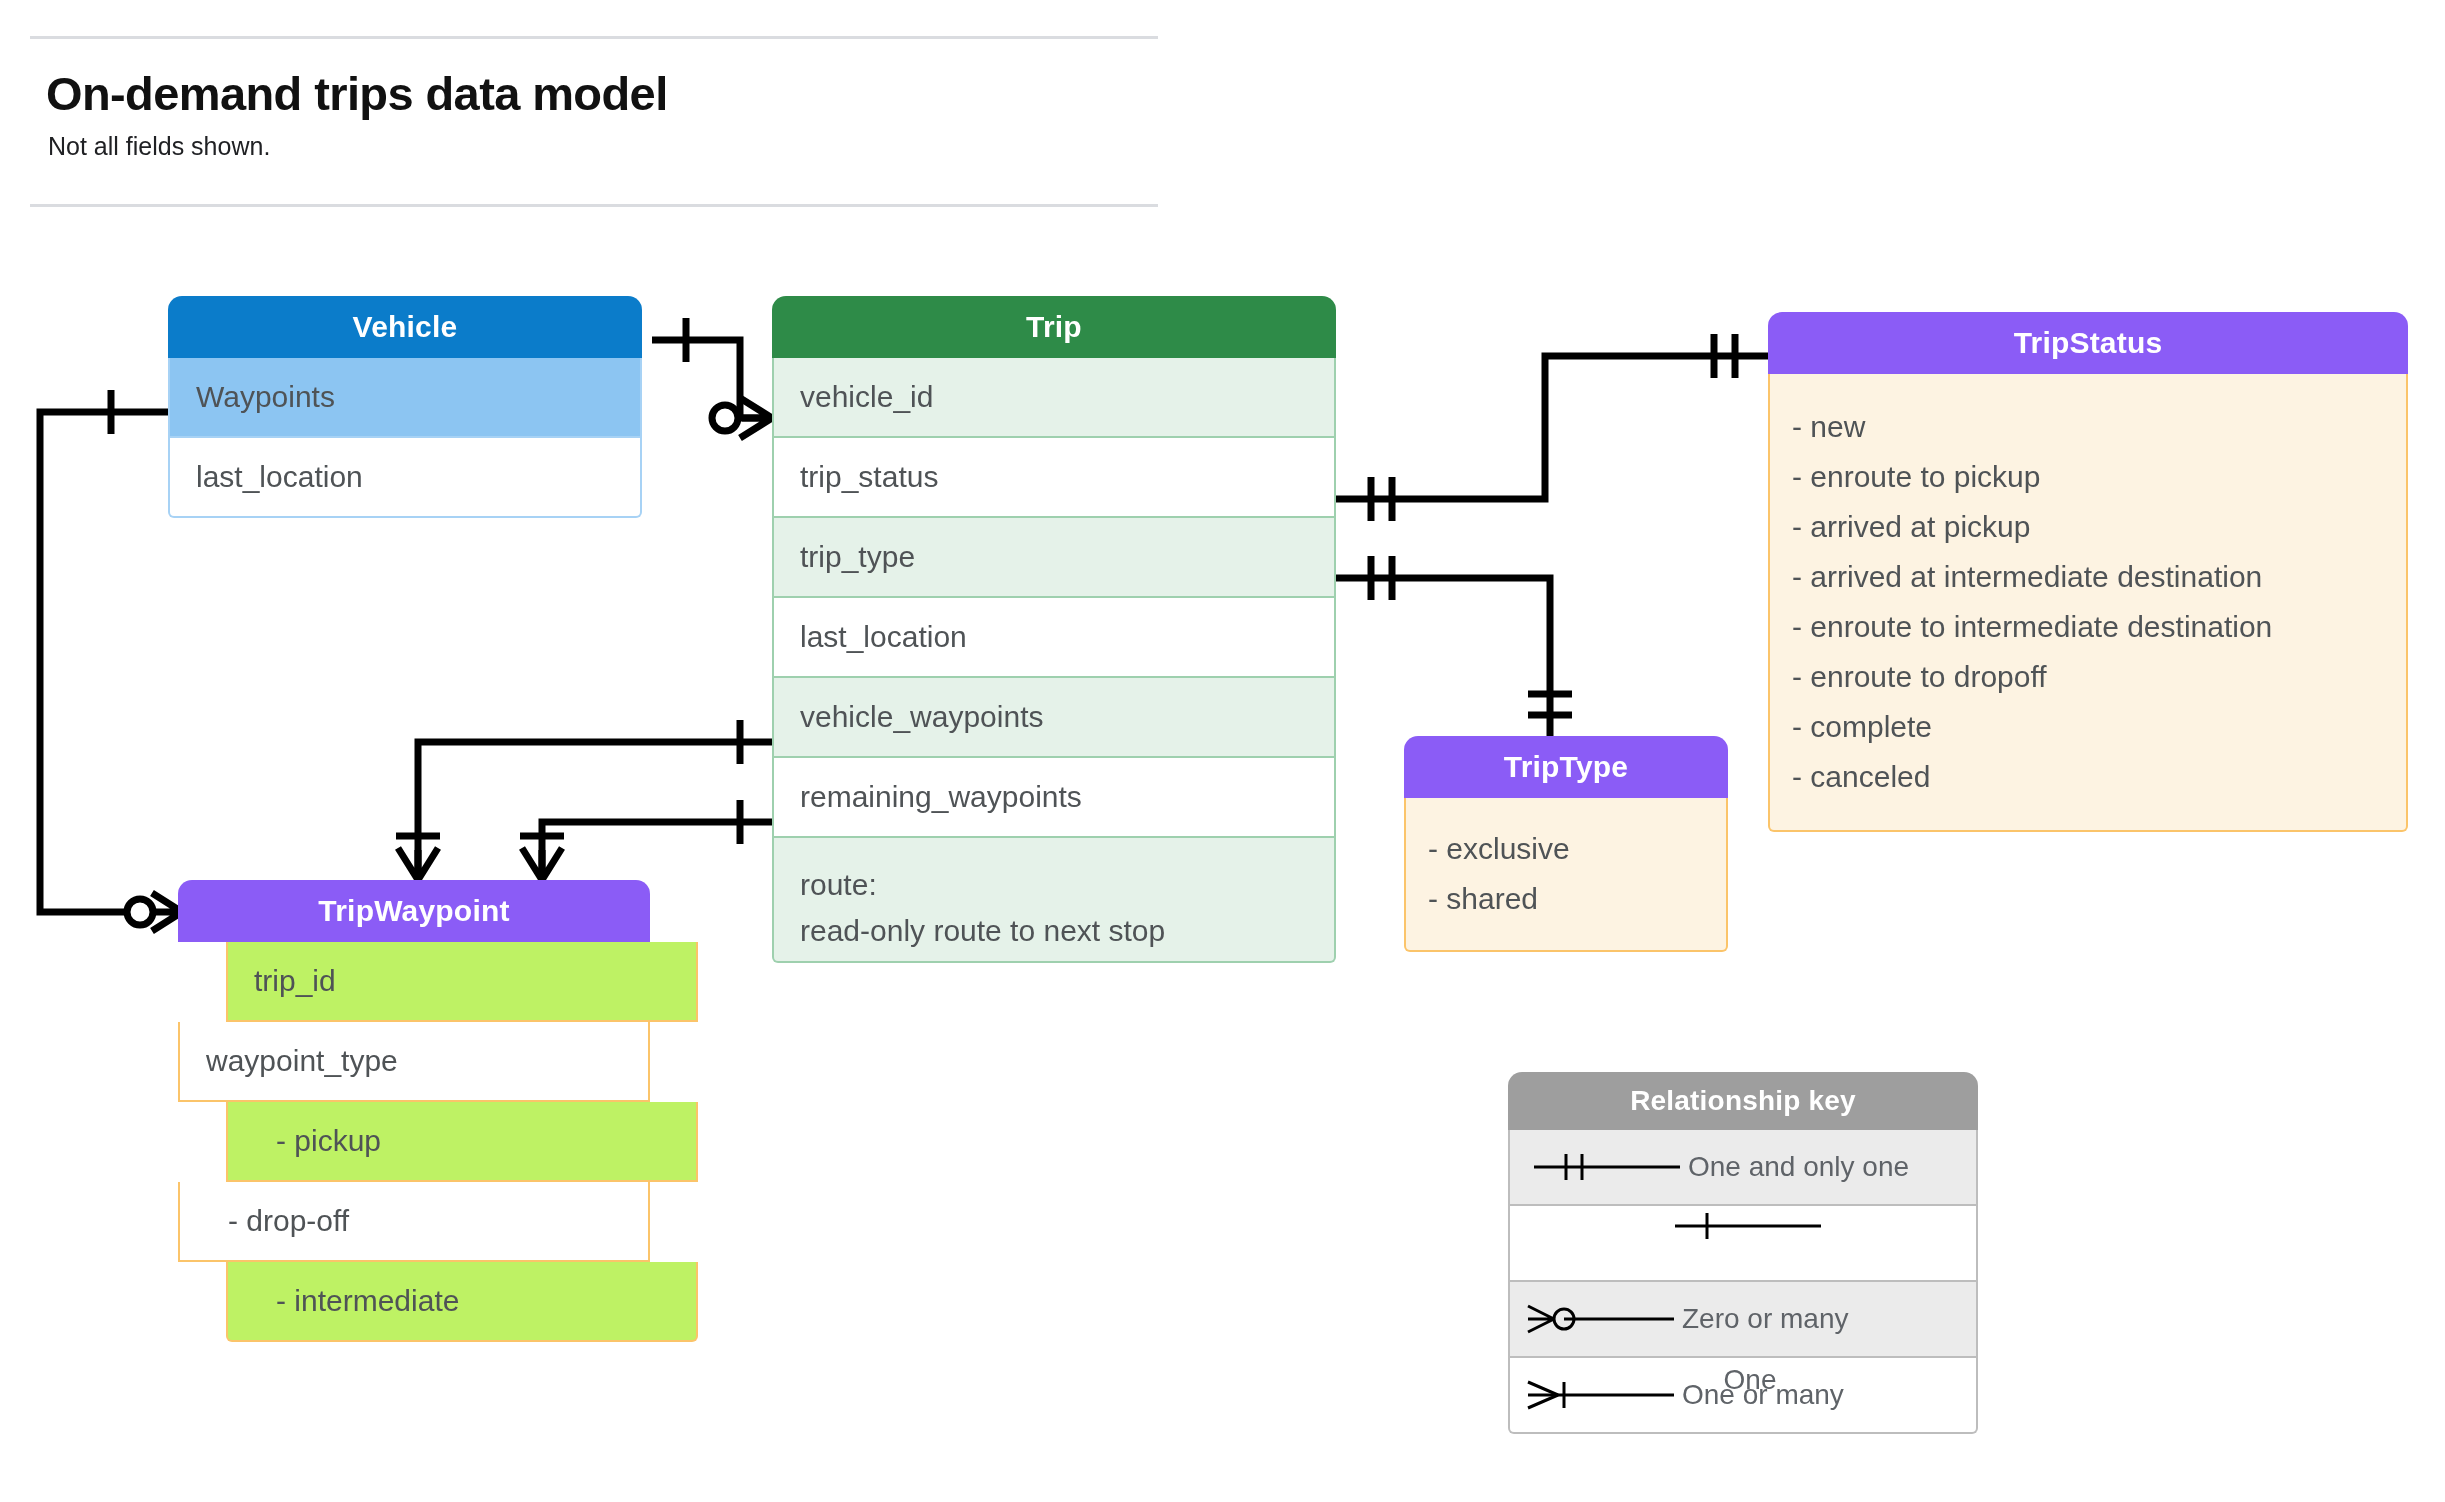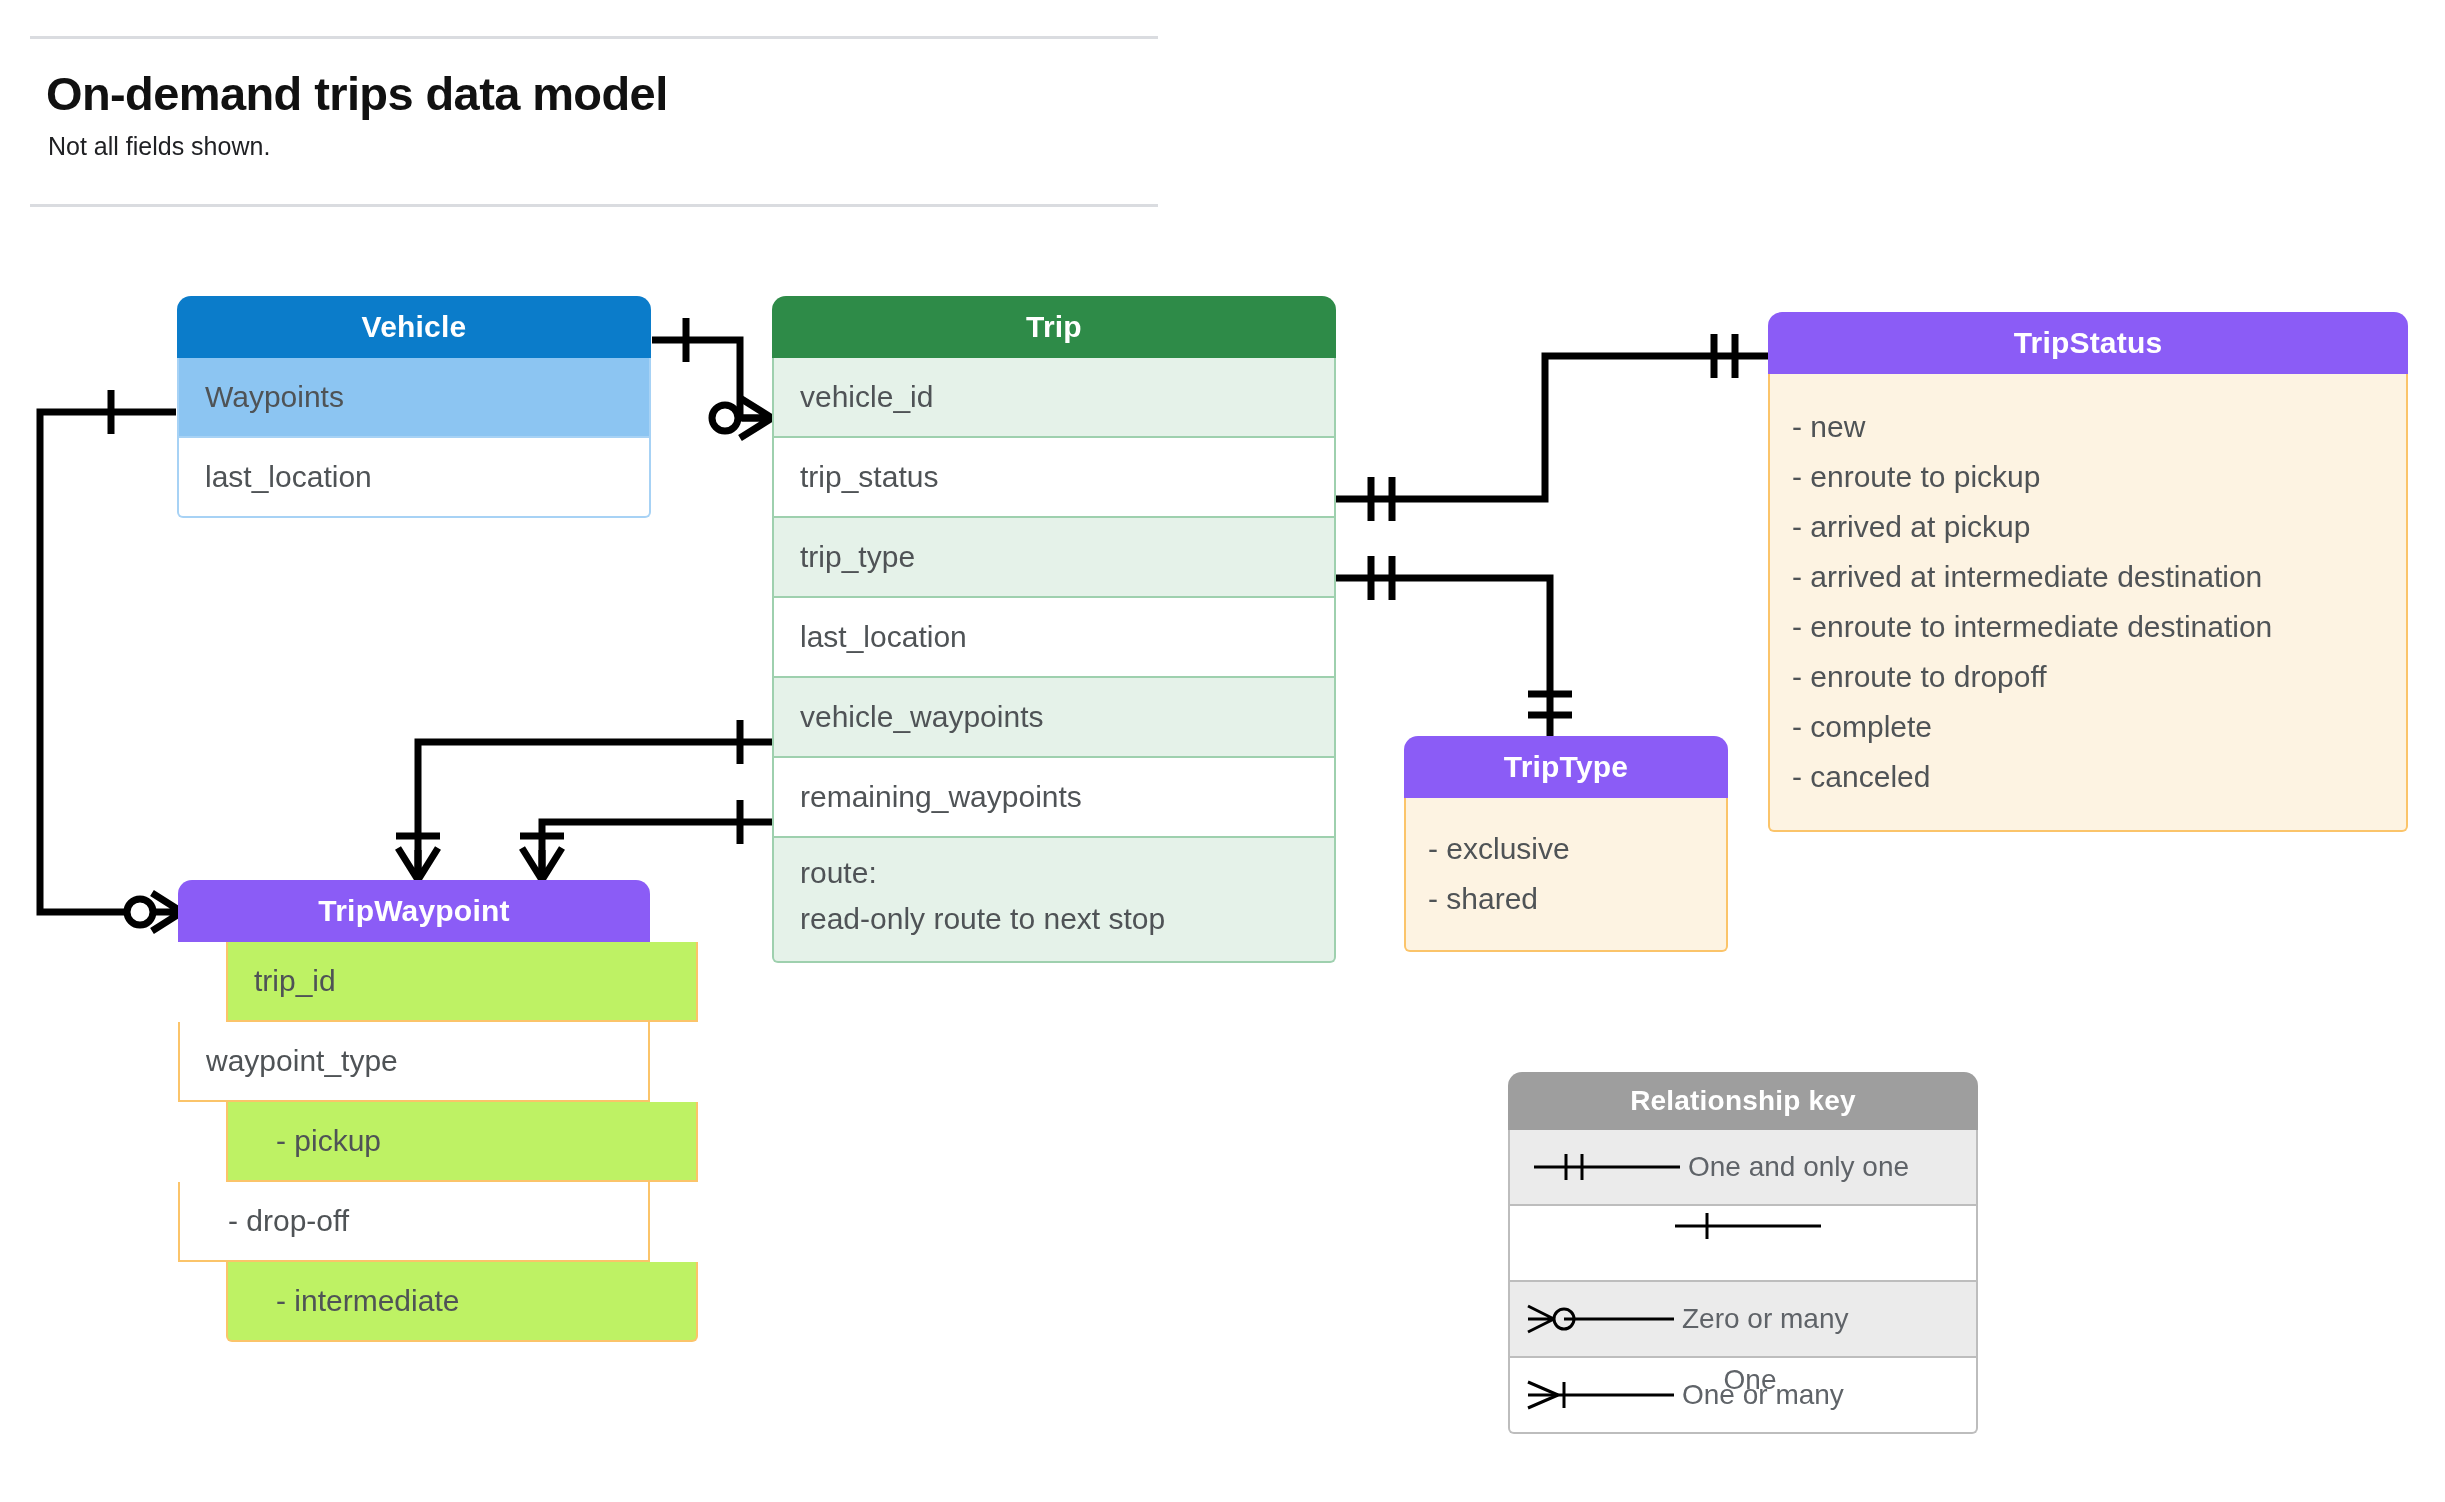--- a/index.html
+++ b/index.html
@@ -113,21 +113,21 @@
     <line x1="740" y1="720" x2="740" y2="764" stroke-width="7"></line>
     <line x1="396" y1="836" x2="440" y2="836" stroke-width="7"></line>
     <path d="M 418 880 L 398 848 M 418 880 L 438 848 M 418 880 L 418 850" stroke-width="7"></path>
 
     <path d="M 772 822 L 542 822 L 542 880" stroke-width="7"></path>
     <line x1="740" y1="800" x2="740" y2="844" stroke-width="7"></line>
     <line x1="520" y1="836" x2="564" y2="836" stroke-width="7"></line>
     <path d="M 542 880 L 522 848 M 542 880 L 562 848 M 542 880 L 542 850" stroke-width="7"></path>
   </svg>
 
-  <div class="entity" style="left:177px;top:296px;width:474px;">
+  <div class="entity" style="left:168px;top:296px;width:474px;">
     <div class="ehead v-head">Vehicle</div>
     <div class="erow v-row-a pad" style="height:80px;font-size:30px;">
       <span>Waypoints</span>
     </div>
     <div class="erow v-row-b pad" style="height:80px;font-size:30px;">
       <span>last_location</span>
     </div>
   </div>
 
   <div class="entity" style="left:772px;top:296px;width:564px;">
@@ -143,21 +143,21 @@
     </div>
     <div class="erow t-row-b pad" style="height:80px;font-size:30px;">
       <span>last_location</span>
     </div>
     <div class="erow t-row-a pad" style="height:80px;font-size:30px;">
       <span>vehicle_waypoints</span>
     </div>
     <div class="erow t-row-b pad" style="height:80px;font-size:30px;">
       <span>remaining_waypoints</span>
     </div>
-    <div class="erow t-row-a pad" style="height:125px;font-size:30px;display:block;padding-top:12px;">
+    <div class="erow t-row-a pad" style="height:125px;font-size:30px;display:block;padding-top:24px;">
       <div style="line-height:46px;">route:</div>
       <div style="line-height:46px;">read-only route to next stop</div>
     </div>
   </div>
 
   <div class="entity" style="left:178px;top:880px;width:472px;">
     <div class="ehead o-head">TripWaypoint</div>
     <div class="erow o-row-a pad" style="height:80px;font-size:30px;">
       <span>trip_id</span>
     </div>

